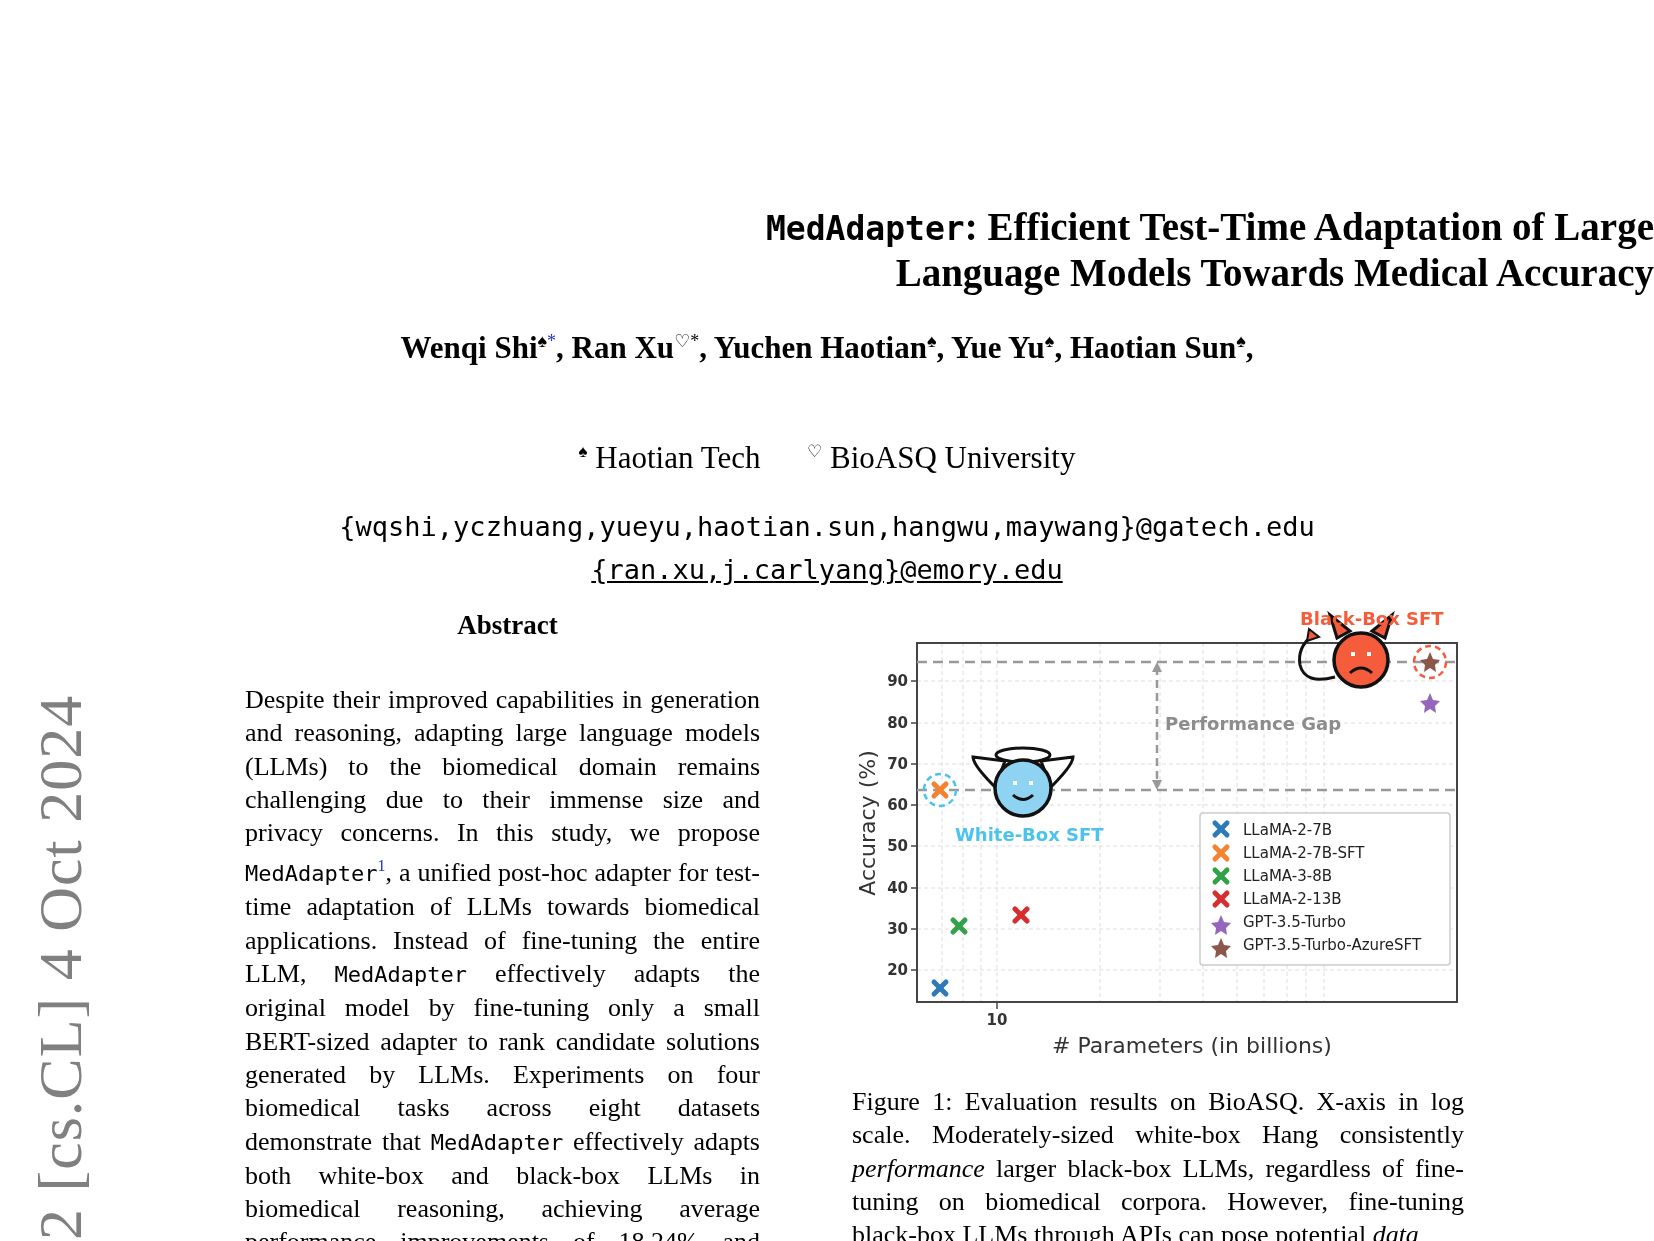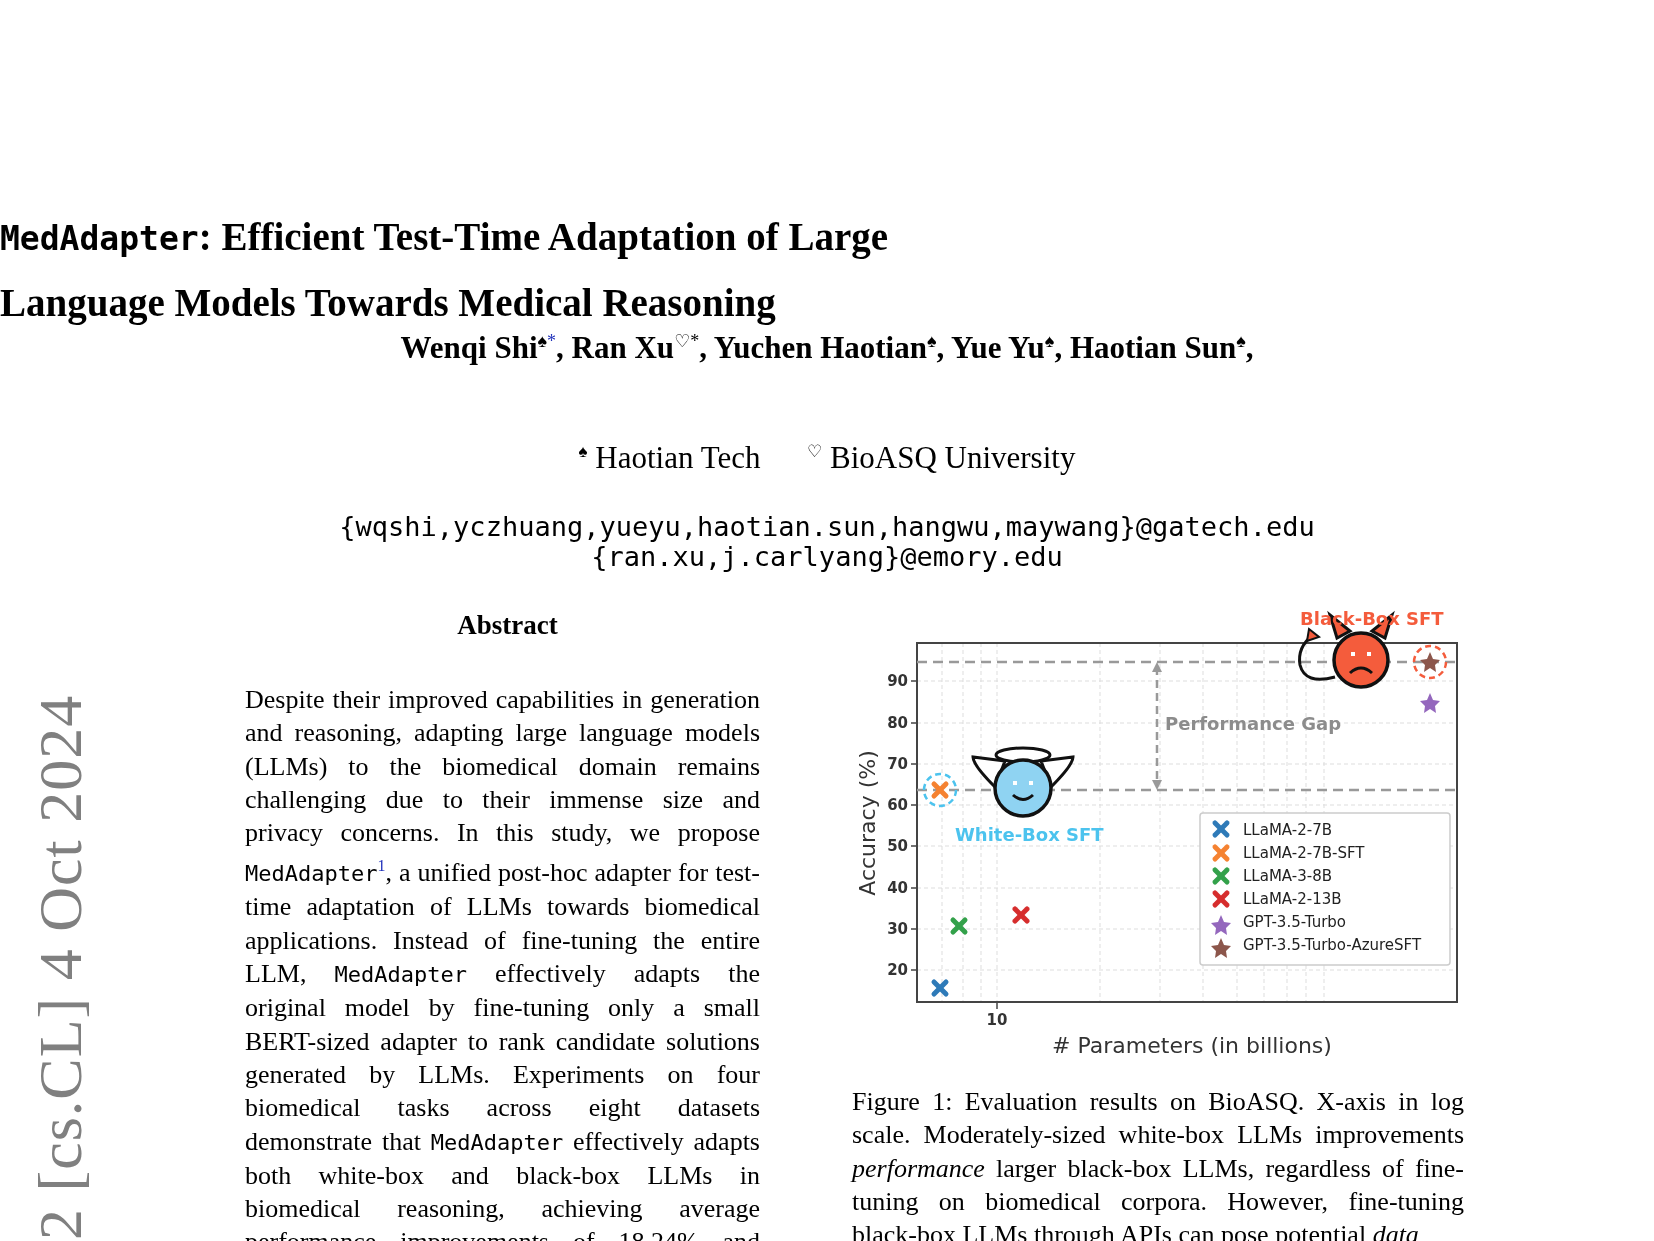--- a/index.html
+++ b/index.html
@@ -1,20 +1,20 @@
 <!DOCTYPE html>
 <html><head>
 <meta charset="utf-8">
 <style>
   html, body { margin:0; padding:0; background:#fff; }
   body { width:1654px; height:1241px; position:relative; overflow:hidden;
          font-family:"Liberation Serif", "DejaVu Serif", serif; color:#000; }
   .mono { font-family:"DejaVu Sans Mono", "Liberation Mono", monospace; }
-  .title { position:absolute; left:0; width:1654px; top:205px; text-align:left;
-           font-weight:bold; font-size:39px; line-height:64px; }
+  .title { position:absolute; left:0; width:1654px; top:205px; text-align:right;
+           font-weight:bold; font-size:39px; line-height:44px; }
   .title .mono { font-weight:bold; font-size:33px; }
   .authors { position:absolute; left:0; width:1654px; top:322px; text-align:center;
              font-weight:bold; font-size:31px; line-height:38px; }
   .authors sup { font-size:18px; font-weight:normal; }
   .authors sup.star { color:#2233bb; }
   .affil { position:absolute; left:0; width:1654px; top:440px; text-align:center; font-size:31px; }
   .affil sup { font-size:17px; }
   .email { position:absolute; left:0; width:1654px; text-align:center; font-size:27px; }
   .arxiv { position:absolute; left:25px; top:1240px; transform-origin:0 0; transform:rotate(-90deg);
            font-size:62px; color:#808080; white-space:nowrap; letter-spacing:1px; }
@@ -29,42 +29,42 @@
              line-height:33.3px; text-align:justify; }
   .chart-label { font-family:"DejaVu Sans", sans-serif; }
 </style>
 </head>
 <body>
 
 <div class="arxiv">2 [cs.CL]  4 Oct 2024</div>
 
 <div class="title">
   <div><span class="mono">MedAdapter</span><span>: Efficient Test-Time Adaptation of Large</span></div>
-  <div>Language Models Towards Medical Reasoning</div>
+  <div>Language Models Towards Medical Accuracy</div>
 </div>
 
 <div class="authors">
   <div>
     <span>Wenqi Shi</span><sup>♠</sup><sup class="star">*</sup>,
     <span>Ran Xu</span><sup>♡</sup><sup>*</sup>,
     <span>Yuchen Haotian</span><sup>♠</sup>,
     <span>Yue Yu</span><sup>♠</sup>,
     <span>Haotian Sun</span><sup>♠</sup>,
   </div>
 </div>
 
 <div class="affil">
   <sup>♠</sup>
   <span>Haotian Tech</span>
   &nbsp;&nbsp;&nbsp;&nbsp;
   <sup>♡</sup>
   <span>BioASQ University</span>
 </div>
 <div class="email mono" style="top:511px;">{wqshi,yczhuang,yueyu,haotian.sun,hangwu,maywang}@gatech.edu</div>
-<div class="email mono" style="top:541px;">{ran.xu,j.carlyang}@emory.edu</div>
+<div class="email mono" style="top:554px;text-decoration:underline;">{ran.xu,j.carlyang}@emory.edu</div>
 
 <div class="abstract-h">Abstract</div>
 <div class="abstract"><span>Despite their improved capabilities in generation and reasoning, adapting large language models (LLMs) to the biomedical domain remains challenging due to their immense size and privacy concerns. In this study, we propose </span><span class="mono">MedAdapter</span><sup>1</sup><span>, a unified post-hoc adapter for test-time adaptation of LLMs towards biomedical applications.  Instead of fine-tuning the entire LLM, </span><span class="mono">MedAdapter</span><span> effectively adapts the original model by fine-tuning only a small BERT-sized adapter to rank candidate solutions generated by LLMs. Experiments on four biomedical tasks across eight datasets demonstrate that </span><span class="mono">MedAdapter</span><span> effectively adapts both white-box and black-box LLMs in biomedical reasoning, achieving average performance improvements of 18.24% and 10.96%, respec-</span></div>
 
 <svg class="chart" viewBox="0 0 625 460" xmlns="http://www.w3.org/2000/svg">
 
   <g stroke="#dddddd" stroke-dasharray="4 3" stroke-width="1">
     <line x1="72" x2="612" y1="365" y2="365"></line>
       <line x1="72" x2="612" y1="324" y2="324"></line>
     <line x1="72" x2="612" y1="283" y2="283"></line>
@@ -192,13 +192,13 @@
       <text x="398" y="230">LLaMA-2-7B</text>
       <text x="398" y="253">LLaMA-2-7B-SFT</text>
       <text x="398" y="276">LLaMA-3-8B</text>
       <text x="398" y="299">LLaMA-2-13B</text>
       <text x="398" y="322">GPT-3.5-Turbo</text>
       <text x="398" y="345">GPT-3.5-Turbo-AzureSFT</text>
     </g>
   </g>
 </svg>
 
-<div class="caption"><span>Figure 1: Evaluation results on BioASQ. X-axis in log scale. Moderately-sized white-box LLMs improvements </span><em>performance</em><span> larger black-box LLMs, regardless of fine-tuning on biomedical corpora.  However, fine-tuning black-box LLMs through APIs can pose potential </span><em>data</em></div>
+<div class="caption"><span>Figure 1: Evaluation results on BioASQ. X-axis in log scale. Moderately-sized white-box Hang consistently </span><em>performance</em><span> larger black-box LLMs, regardless of fine-tuning on biomedical corpora.  However, fine-tuning black-box LLMs through APIs can pose potential </span><em>data</em></div>
 
 </body></html>

